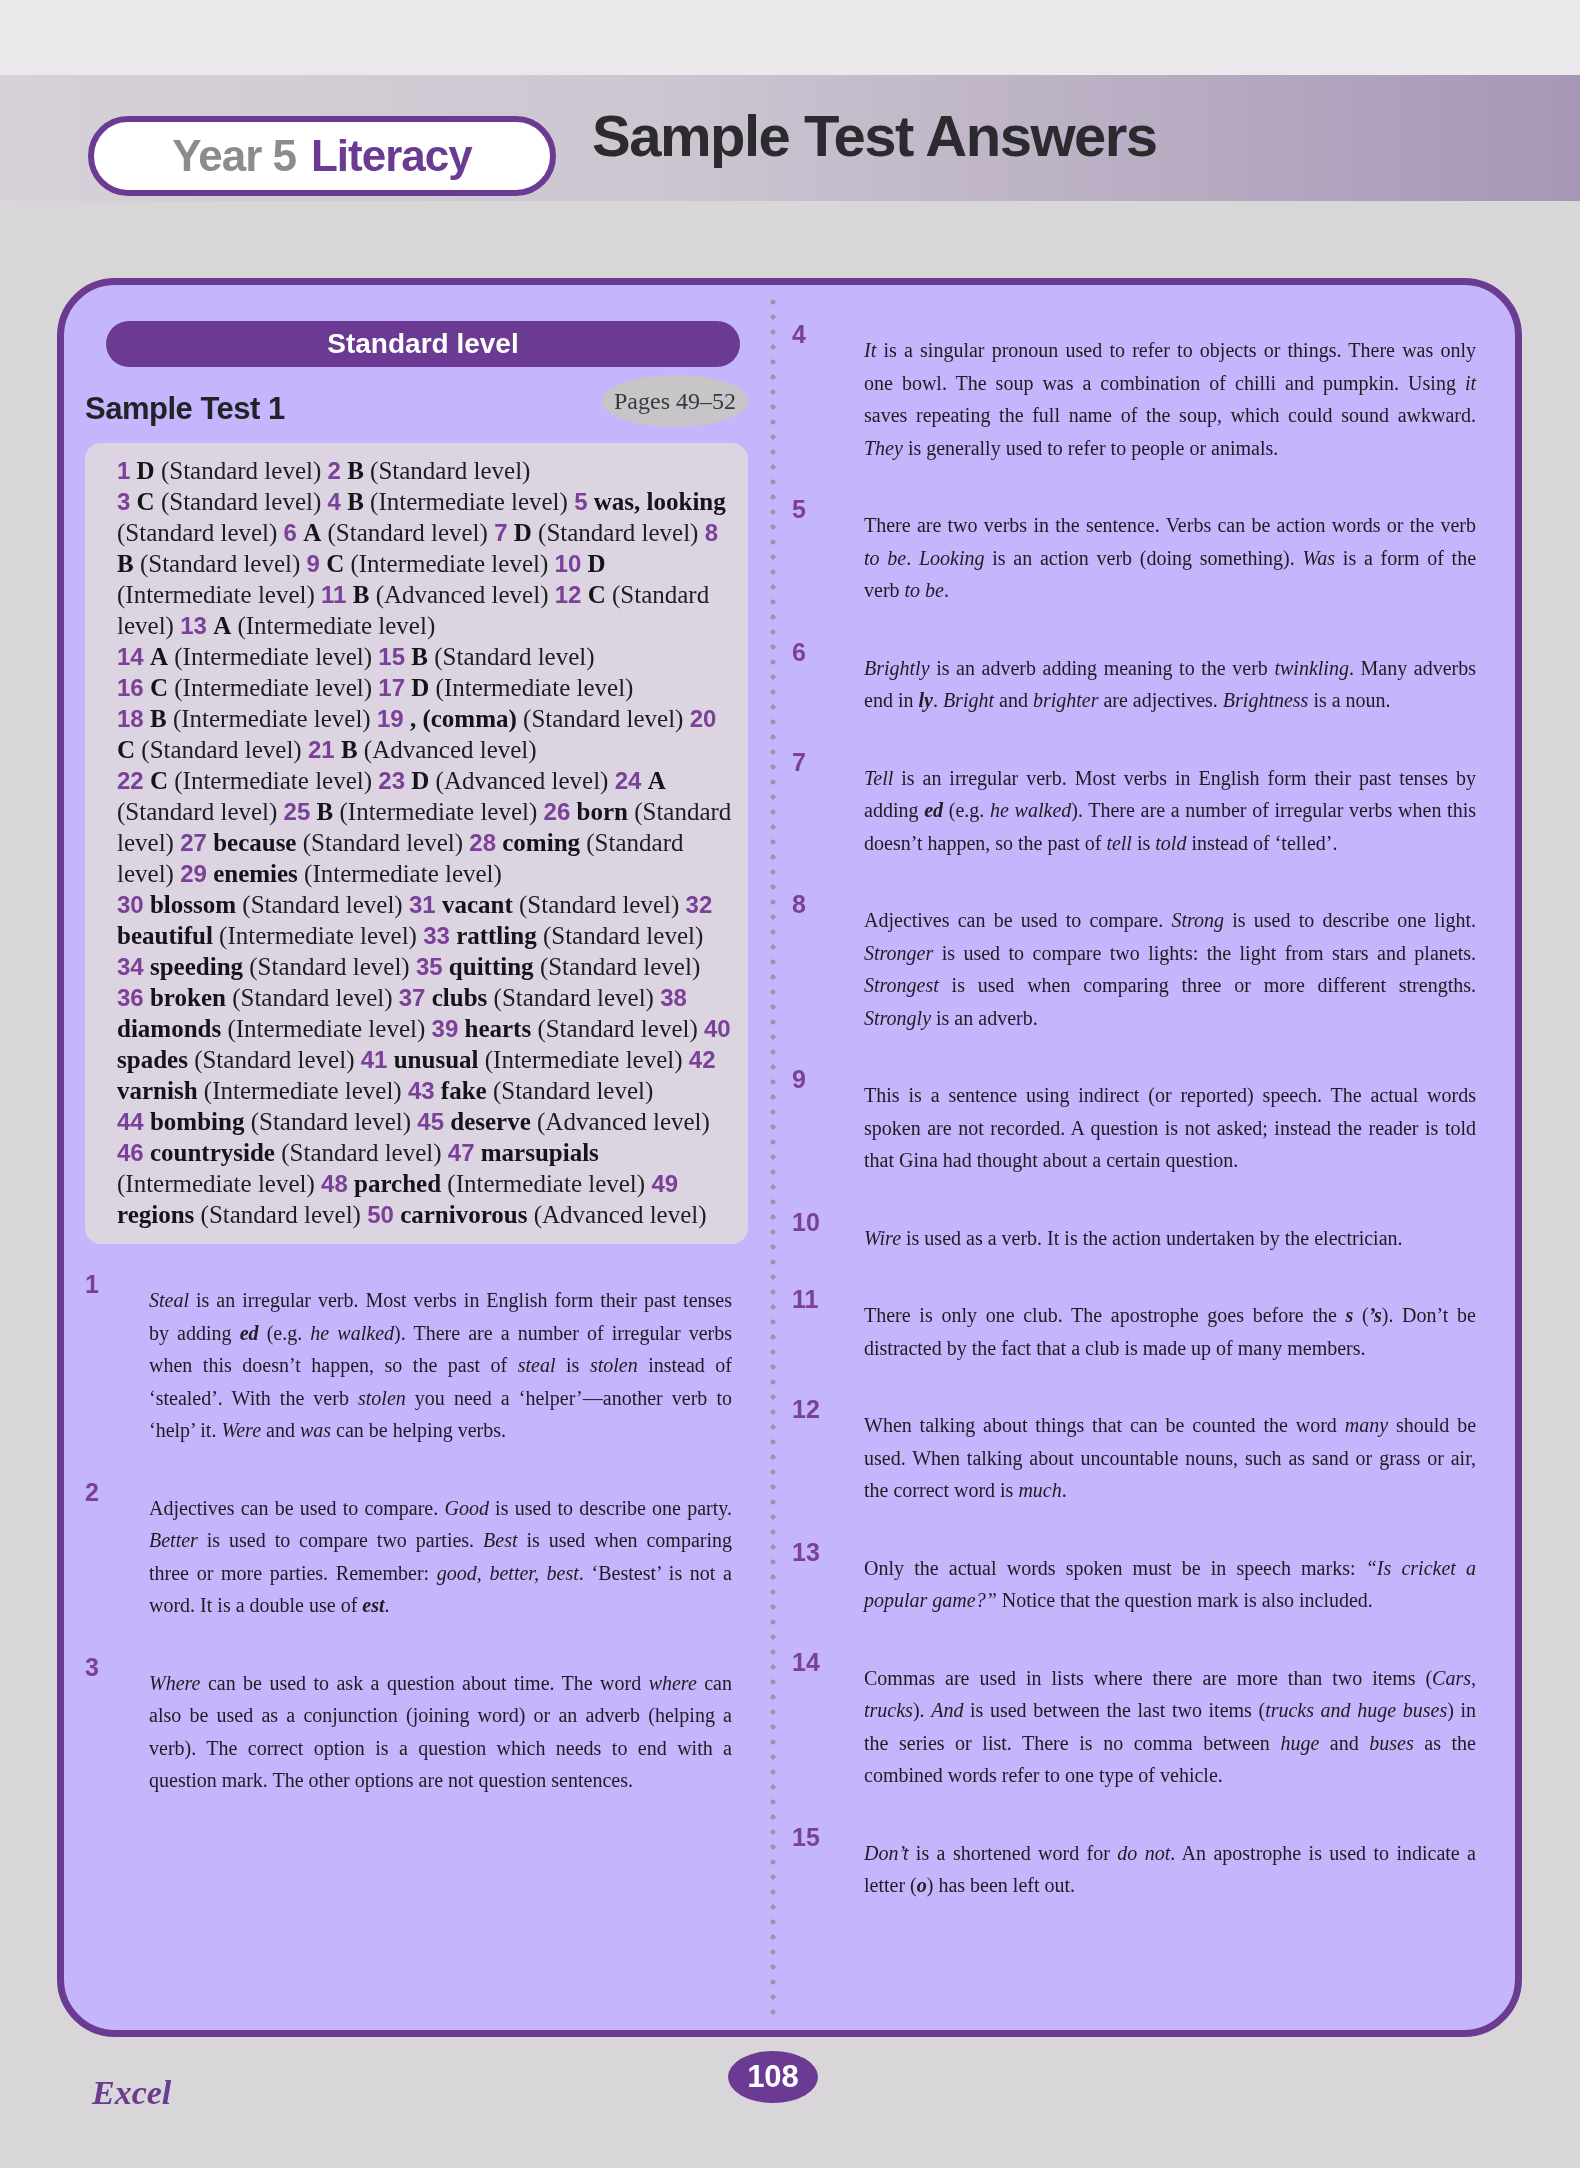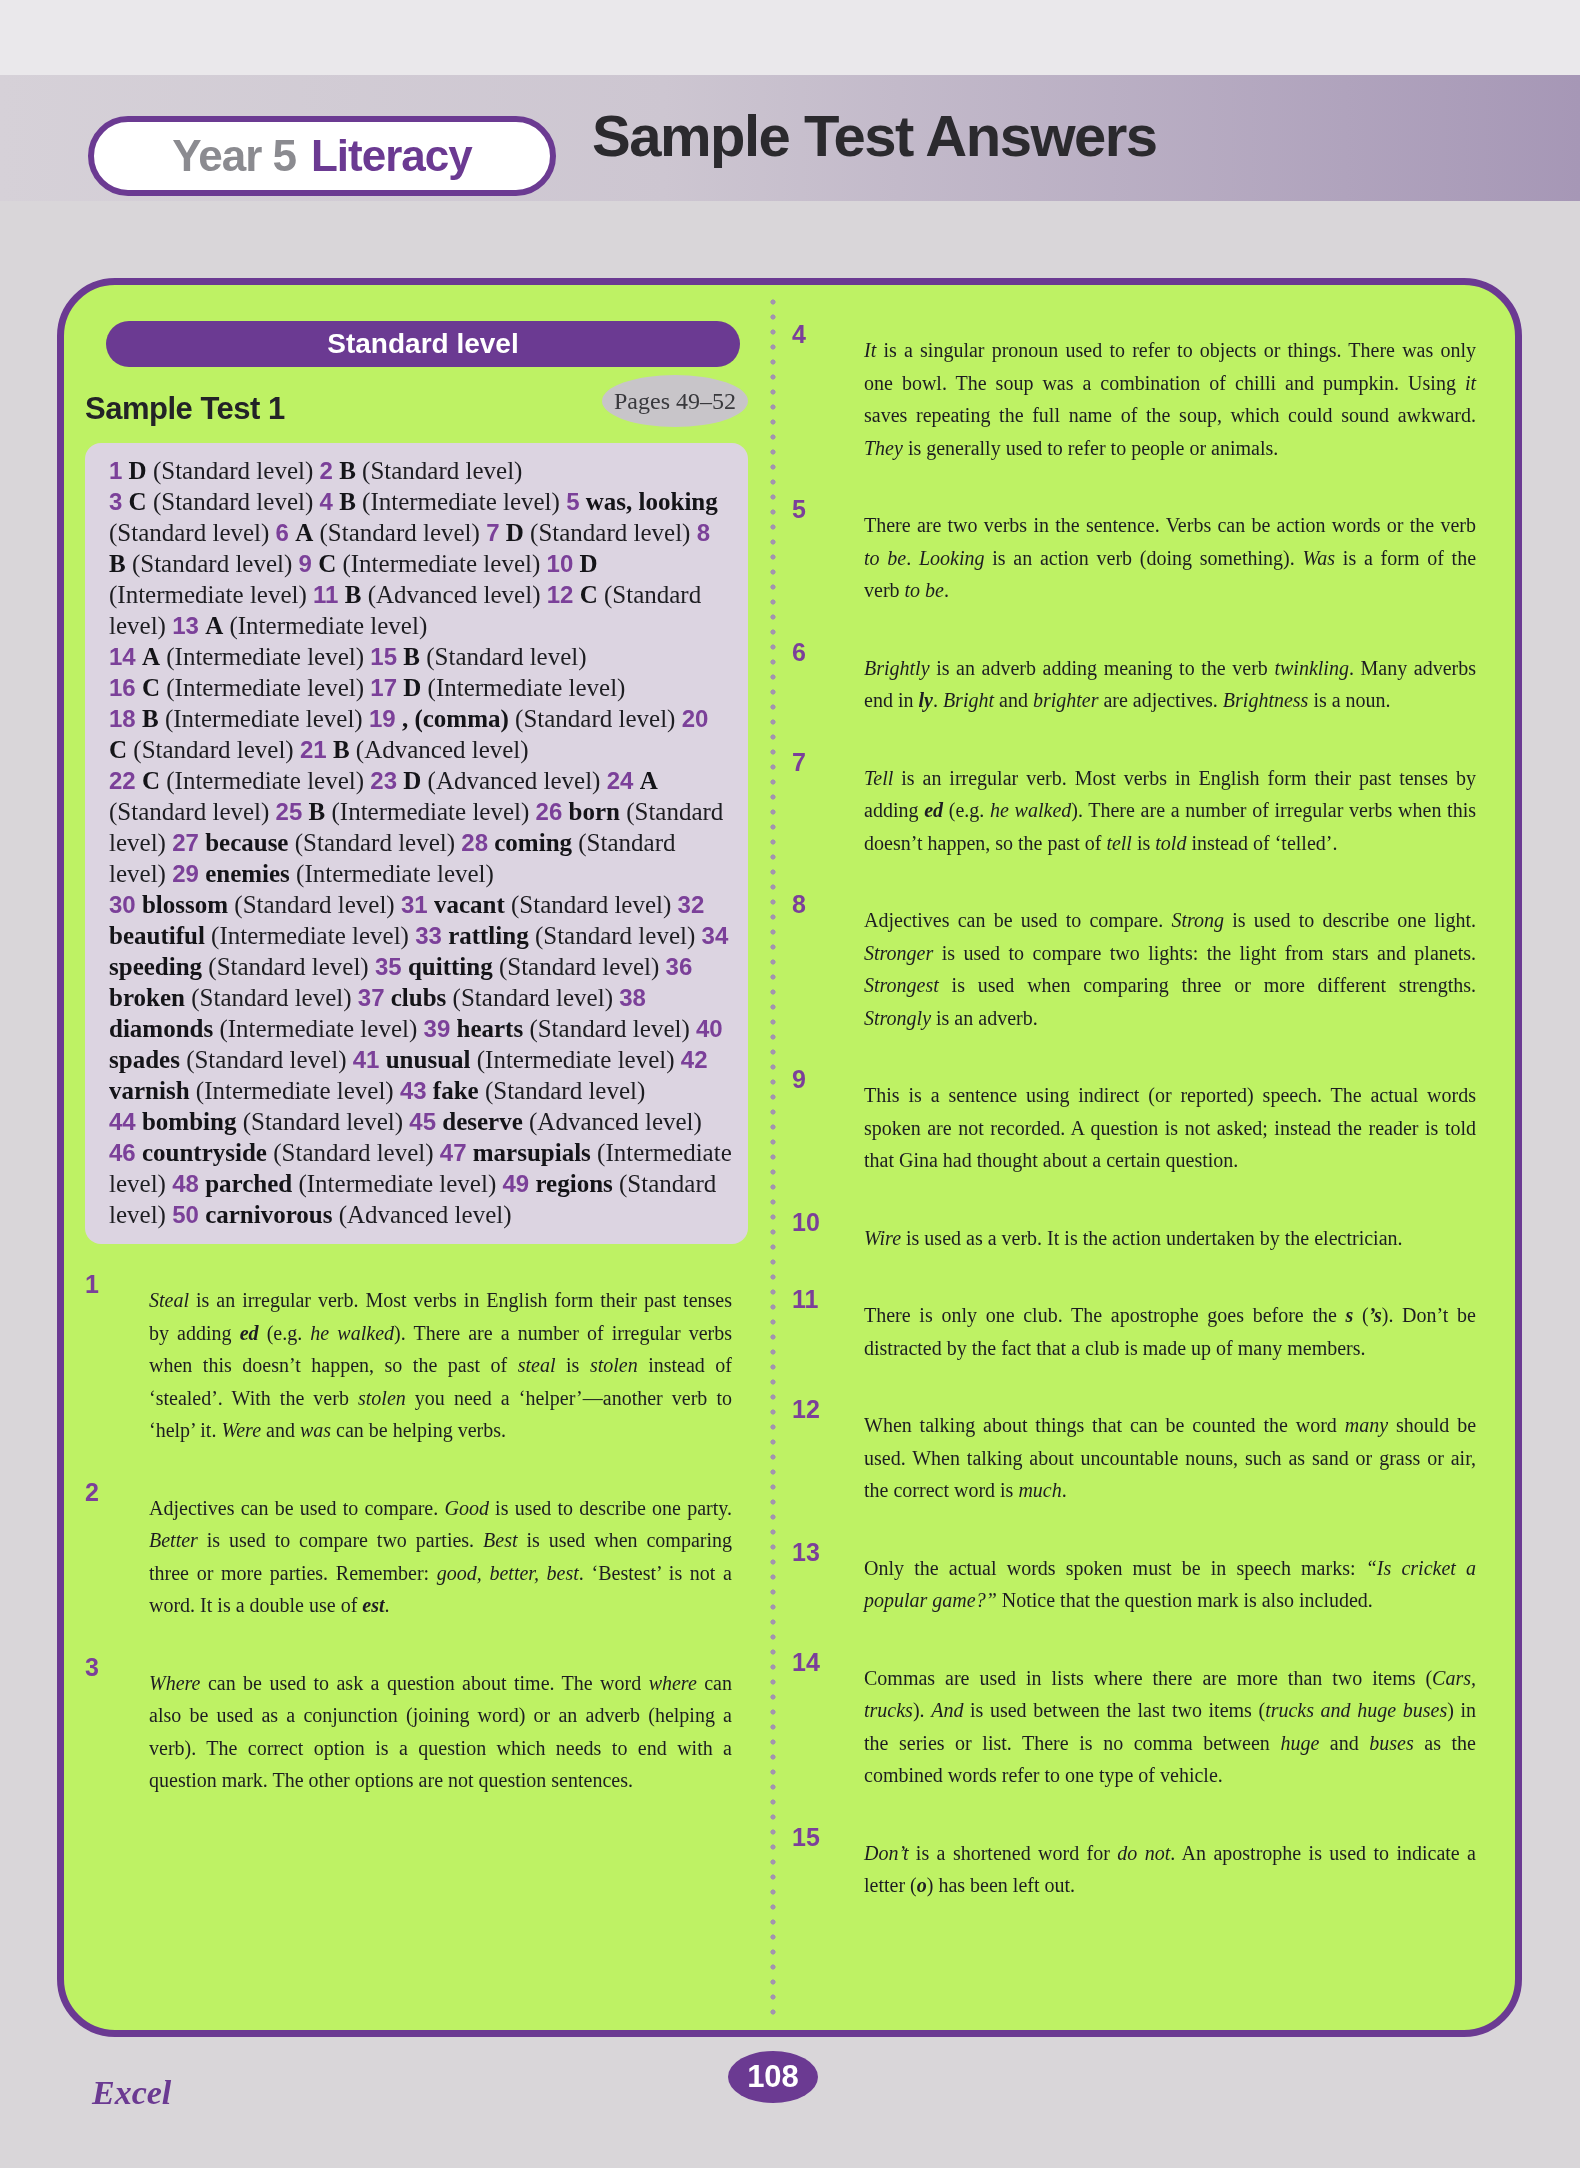--- a/index.html
+++ b/index.html
@@ -23,37 +23,37 @@
 
   .year-badge{position:absolute;left:88px;top:116px;width:468px;height:80px;background:#fff;
         border:6px solid var(--purple);border-radius:46px;display:flex;align-items:center;
         justify-content:center;gap:15px;font-family:"Liberation Sans",sans-serif;font-weight:bold;
         font-size:44px;letter-spacing:-1px;}
   .badge-year{color:#8b8b90;}
   .badge-subject{color:var(--purple);}
   .page-title{position:absolute;left:592px;top:102px;margin:0;font-family:"Liberation Sans",sans-serif;
         font-weight:bold;font-size:58px;letter-spacing:-1.5px;color:var(--title-color);}
 
-  .content-box{position:absolute;left:57px;top:278px;width:1465px;height:1759px;background:#bef264;
+  .content-box{position:absolute;left:57px;top:278px;width:1465px;height:1759px;background:#c4b5fd;
         border:7px solid var(--purple);border-radius:58px;}
 
   .col-left{position:absolute;left:21px;top:36px;width:663px;}
   .level-banner{height:46px;margin:0 8px 0 21px;background:var(--purple);border-radius:23px;
         color:#fff;font-family:"Liberation Sans",sans-serif;font-weight:bold;font-size:28px;
         display:flex;align-items:center;justify-content:center;}
   .section-heading{margin:30px 0 0 0;font-family:"Liberation Sans",sans-serif;font-weight:bold;
         font-size:30px;letter-spacing:-0.5px;color:var(--purple-light);line-height:1.1;}
   .test-row{margin-top:8px;display:flex;align-items:flex-end;justify-content:space-between;}
   .test-title{margin:0;font-family:"Liberation Sans",sans-serif;font-weight:bold;font-size:31px;
         color:#232327;letter-spacing:-0.5px;}
   .pages-badge{width:146px;height:52px;background:var(--pages-badge-bg);border-radius:50%;
         display:flex;align-items:center;justify-content:center;font-size:24px;color:#39393d;}
 
   .answer-key{margin-top:16px;background:var(--answer-key-bg);border-radius:16px;
-        padding:12px 16px 14px 24px;font-size:25px;line-height:1.24;color:#1d1d21;
+        padding:12px 16px 14px 32px;font-size:25px;line-height:1.24;color:#1d1d21;
         text-align:left;}
   .answer-key .q{font-family:"Liberation Sans",sans-serif;font-weight:bold;font-size:24px;
         color:var(--purple-light);}
   .answer-key .a{font-weight:bold;color:#141418;}
 
   .expl-list{list-style:none;margin:24px 0 0 0;padding:0;}
   .col-right .expl-list{margin:0;}
   .expl-item{display:grid;grid-template-columns:48px 1fr;margin-bottom:13px;}
   .col-right .expl-item{grid-template-columns:56px 1fr;}
   .expl-num{font-family:"Liberation Sans",sans-serif;font-weight:bold;font-size:25px;

